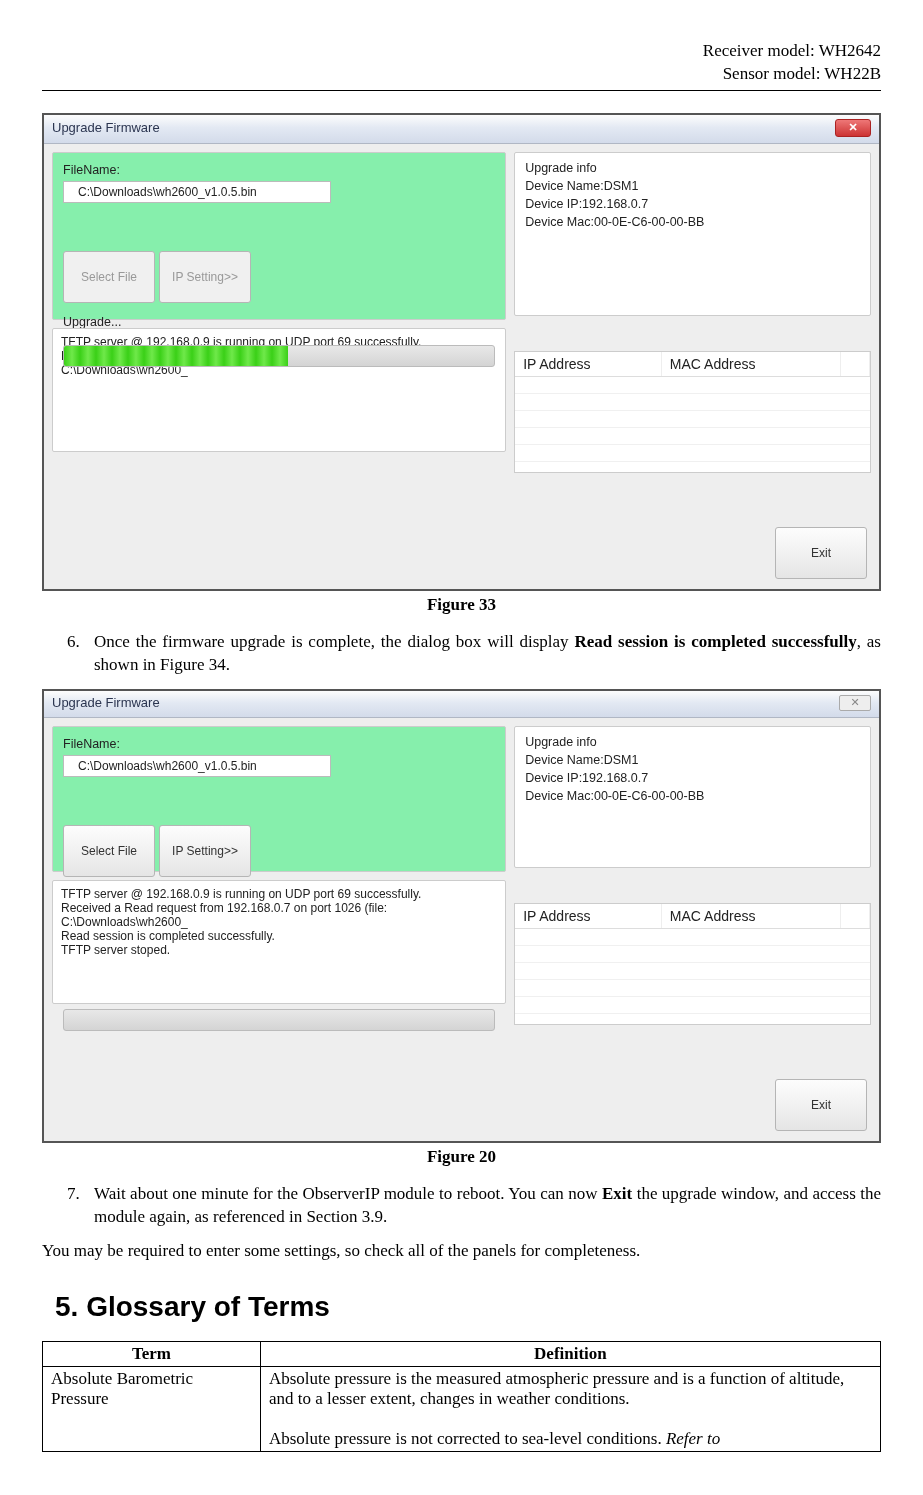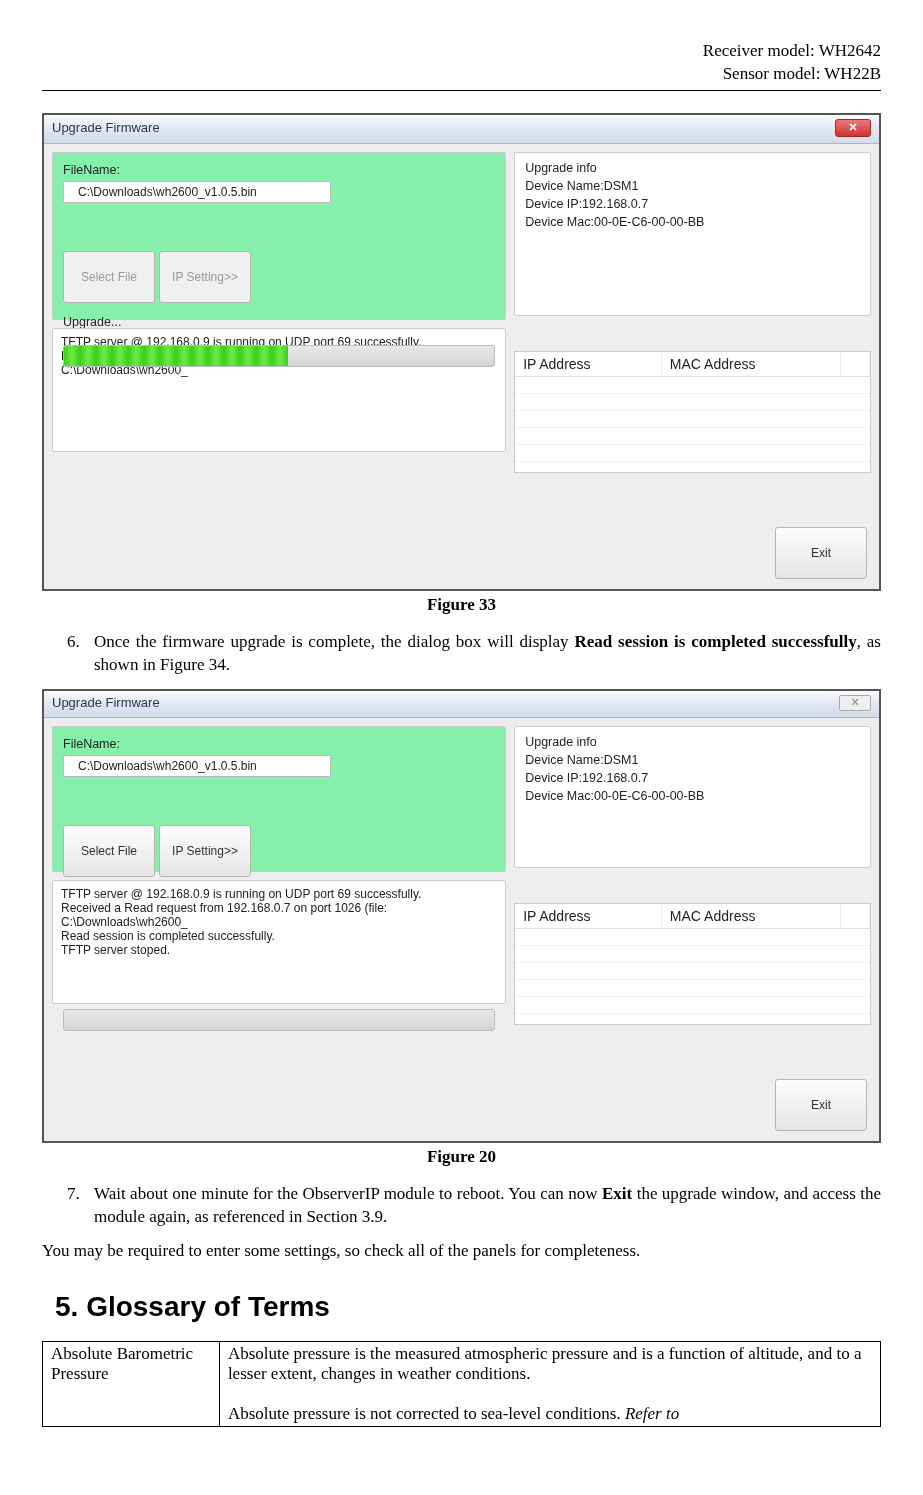--- a/index.html
+++ b/index.html
@@ -278,20 +278,24 @@
     <span>Wait about one minute for the ObserverIP module to reboot. You can now </span><b>Exit</b><span> the upgrade window, and access the module again, as referenced in Section 3.9.</span>
   </li>
 </ol>
 
 <p class="nb" style="margin:5px 0 0 0;">You may be required to enter some settings, so check all of the panels for completeness.</p>
 
 <div class="section-title">5. Glossary of Terms</div>
 
 <table class="glossary">
   <tbody>
+      <tr>
+    <th class="term-col">Term</th>
+    <th>Definition</th>
+  </tr>
   <tr>
     <td>Absolute Barometric Pressure</td>
     <td>
       <span>Absolute pressure is the measured atmospheric pressure and is a function of altitude, and to a lesser extent, changes in weather conditions.</span><br><br>
       <span>Absolute pressure is not corrected to sea-level conditions. </span><i>Refer to</i>
     </td>
   </tr>
 </tbody>
   </table>
 

